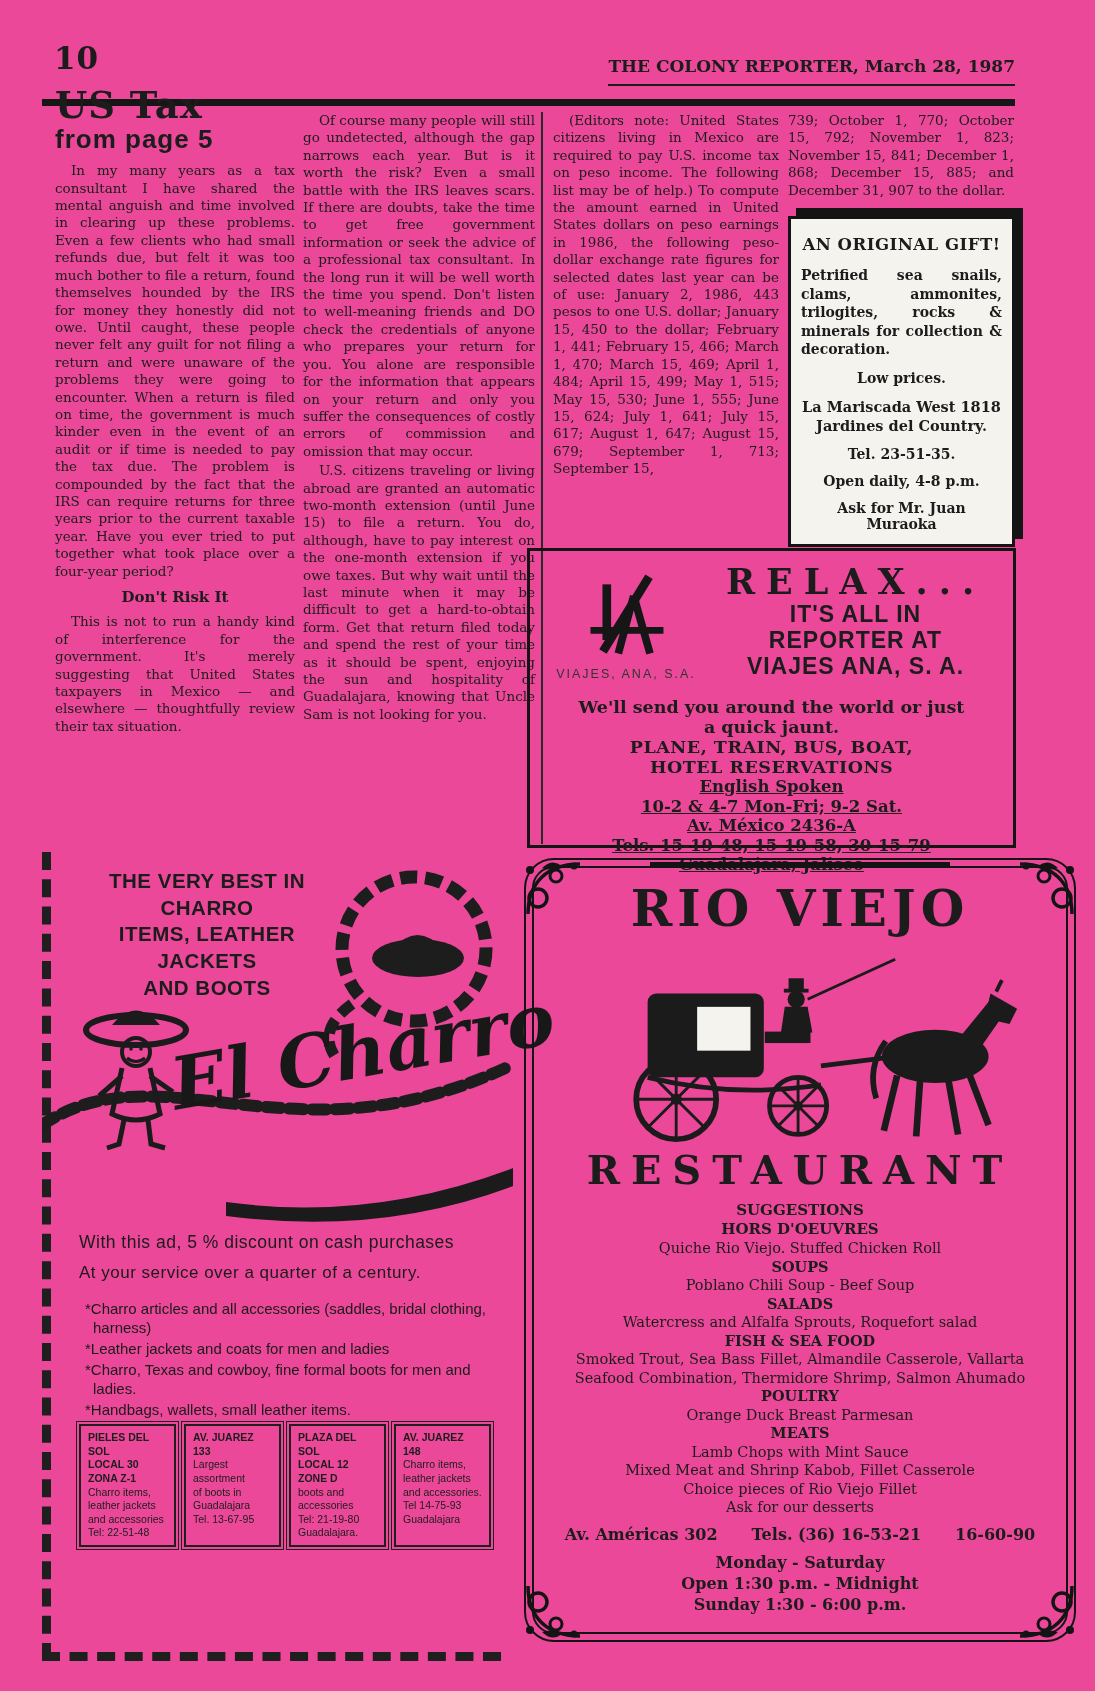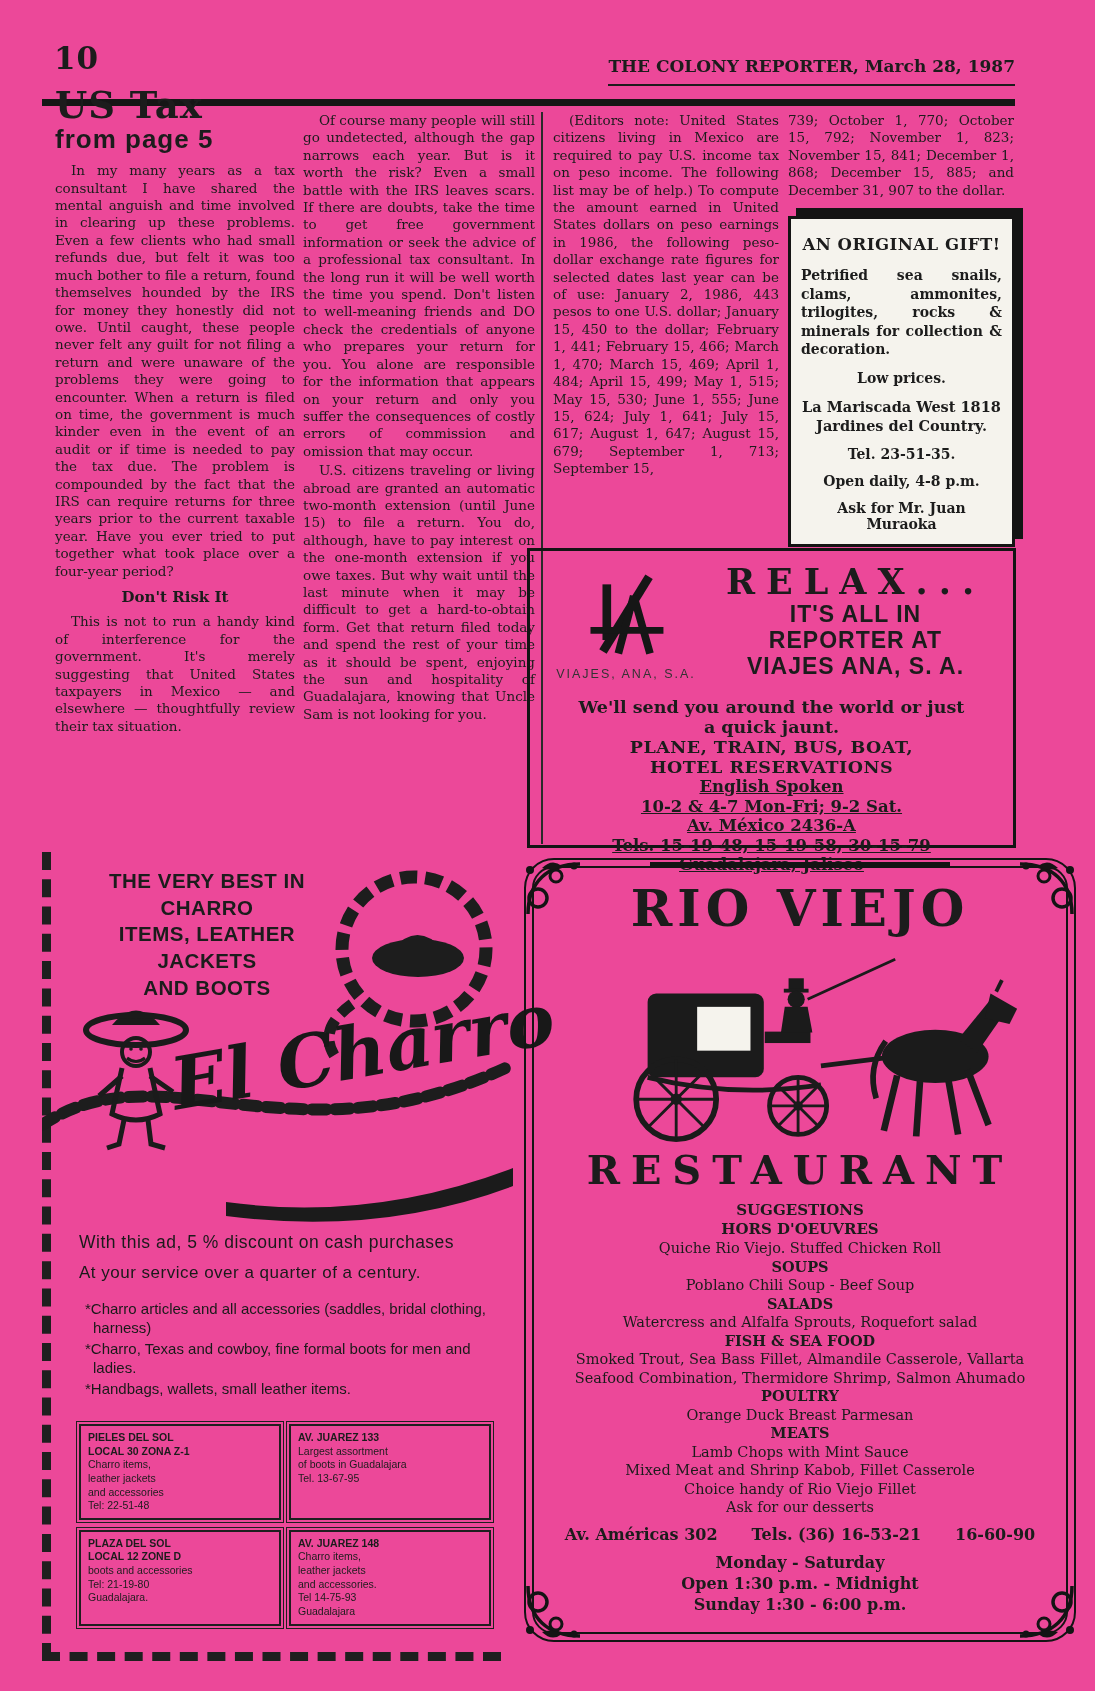--- a/index.html
+++ b/index.html
@@ -51,21 +51,21 @@
   .charro-head { position:absolute; top:16px; left:26px; width:260px; text-align:center; font-family:"Liberation Sans", sans-serif; font-weight:bold; font-size:20.5px; line-height:1.3; letter-spacing:.5px; }
   .lasso-svg { position:absolute; top:-6px; right:-8px; }
   .rope-svg { position:absolute; top:178px; left:-9px; }
   .mascot-svg { position:absolute; top:140px; left:28px; }
   .charro-logo { position:absolute; top:158px; left:118px; width:370px; font-style:italic; font-weight:bold; font-size:72px; transform:rotate(-10deg); white-space:nowrap; color:#181818; }
   .swoosh-svg { position:absolute; top:308px; left:170px; }
   .charro-copy { position:absolute; top:380px; left:28px; width:418px; font-family:"Liberation Sans", sans-serif; color:#1a1a1a; }
   .charro-discount { font-size:17.5px; margin-bottom:10px; letter-spacing:.5px; }
   .charro-service { font-size:17px; margin-bottom:16px; letter-spacing:.5px; }
   .charro-item { font-size:15px; line-height:19px; padding-left:14px; text-indent:-8px; margin-bottom:2px; }
-  .loc-grid { position:absolute; left:28px; top:572px; width:412px; display:grid; grid-template-columns:1fr 1fr; gap:10px 8px; }
+  .loc-grid { position:absolute; left:28px; top:572px; width:412px; display:grid; grid-template-columns:1fr 1fr 1fr 1fr; gap:10px 8px; }
   .loc-box { border:2px solid #1f1f1f; outline:1px solid #1f1f1f; outline-offset:2px; padding:5px 7px; font-family:"Liberation Sans", sans-serif; font-size:10.5px; line-height:1.3; min-height:92px; }
   .loc-box .b { font-weight:bold; }
 
   
   .rio-ad { position:absolute; left:520px; top:854px; width:560px; height:792px; }
   .rio-border-outer { position:absolute; inset:4px; border:2px solid #141414; border-radius:30px; }
   .rio-border-inner { position:absolute; inset:12px; border:2px solid #141414; border-radius:22px; }
   .rio-topbar { position:absolute; top:8px; left:130px; width:300px; height:5px; background:#141414; }
   .rio-corner { position:absolute; width:64px; height:64px; }
   .rio-corner.tl { top:2px; left:2px; }
@@ -184,20 +184,21 @@
       <path d="M45,128 L40,152 L28,156 M69,128 L72,152 L86,156" stroke="#1b1b1b" stroke-width="5" fill="none"></path>
     </svg>
     <div class="charro-logo">El Charro</div>
     <svg class="swoosh-svg" width="300" height="70" viewBox="0 0 300 70">
       <path d="M5,42 Q150,62 292,8 L292,26 Q160,76 5,56 Z" fill="#1b1b1b"></path>
     </svg>
     <div class="charro-copy">
       <div class="charro-discount">With this ad, 5 % discount on cash purchases</div>
       <div class="charro-service">At your service over a quarter of a century.</div>
       <div class="charro-item">*Charro articles and all accessories (saddles, bridal clothing, harness)</div>
+      <div class="charro-item">*Leather jackets and coats for men and ladies</div>
       <div class="charro-item">*Charro, Texas and cowboy, fine formal boots for men and ladies.</div>
       <div class="charro-item">*Handbags, wallets, small leather items.</div>
     </div>
     <div class="loc-grid">
       <div class="loc-box">
         <div class="b">PIELES DEL SOL</div>
         <div class="b">LOCAL 30 ZONA Z-1</div>
         <div>Charro items,</div>
         <div>leather jackets</div>
         <div>and accessories</div>
@@ -299,21 +300,21 @@
         <div>Poblano Chili Soup - Beef Soup</div>
         <div class="mh">SALADS</div>
         <div>Watercress and Alfalfa Sprouts, Roquefort salad</div>
         <div class="mh">FISH &amp; SEA FOOD</div>
         <div>Smoked Trout, Sea Bass Fillet, Almandile Casserole, Vallarta Seafood Combination, Thermidore Shrimp, Salmon Ahumado</div>
         <div class="mh">POULTRY</div>
         <div>Orange Duck Breast Parmesan</div>
         <div class="mh">MEATS</div>
         <div>Lamb Chops with Mint Sauce</div>
         <div>Mixed Meat and Shrinp Kabob, Fillet Casserole</div>
-        <div>Choice handy of Rio Viejo Fillet</div>
+        <div>Choice pieces of Rio Viejo Fillet</div>
         <div>Ask for our desserts</div>
       </div>
       <div class="rio-addr">
         <span>Av. Américas 302</span>
         <span>Tels. (36) 16-53-21</span>
         <span>16-60-90</span>
       </div>
       <div class="rio-hours">
         <div>Monday - Saturday</div>
         <div>Open 1:30 p.m. - Midnight</div>

